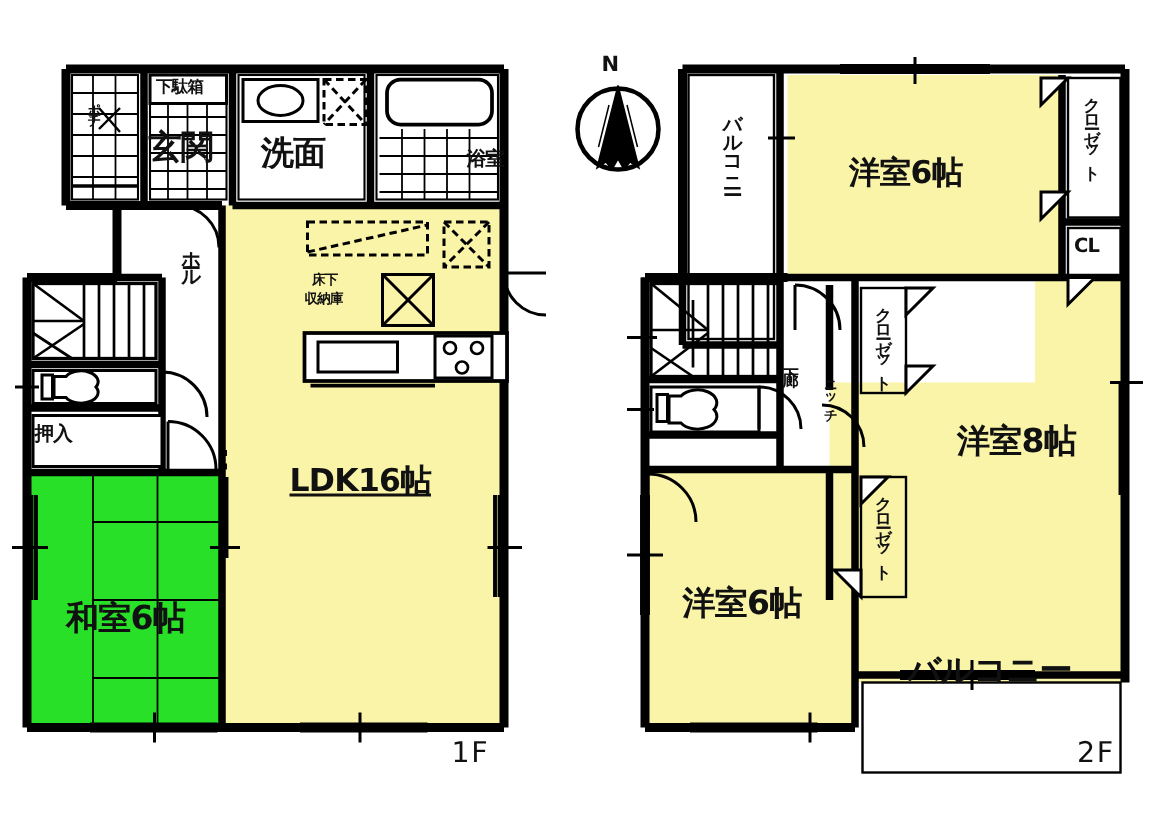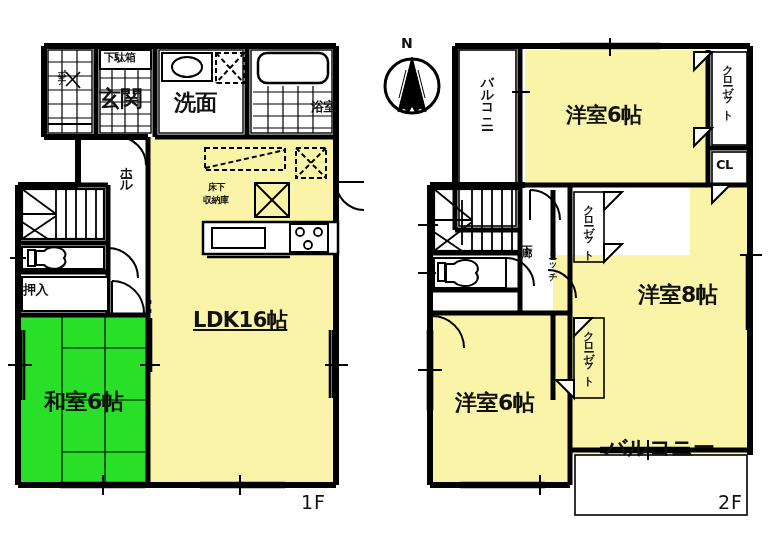--- a/index.html
+++ b/index.html
@@ -433,21 +433,21 @@
 
   <div class="lbl vert room-sm" style="left:120px; top:158px;">ホール</div>
 
   <div class="lbl room-sm" style="left:23px; top:283px;">押入</div>
 
   <div class="lbl room-xxs" style="left:208px; top:183px;">床下</div>
   <div class="lbl room-xxs" style="left:203px; top:196px;">収納庫</div>
 
   <div class="lbl room-big" style="left:193px; top:310px;text-decoration:underline;">LDK16帖</div>
 
-  <div class="lbl room-mid" style="left:44px; top:391px;text-align:center;">和室6帖</div>
+  <div class="lbl room-mid" style="left:44px; top:402px;text-align:center;">和室6帖</div>
 
   <div class="lbl floor-tag" style="left:301px; top:493px;">1F</div>
 
   <div class="lbl vert room-sm" style="left:481px; top:68px;">バルコニー</div>
 
   <div class="lbl room-big" style="left:566px; top:105px;">洋室6帖</div>
 
   <div class="lbl vert room-xs" style="left:722px; top:57px;">クローゼット</div>
 
   <div class="lbl room-sm" style="left:716px; top:158px;">CL</div>

